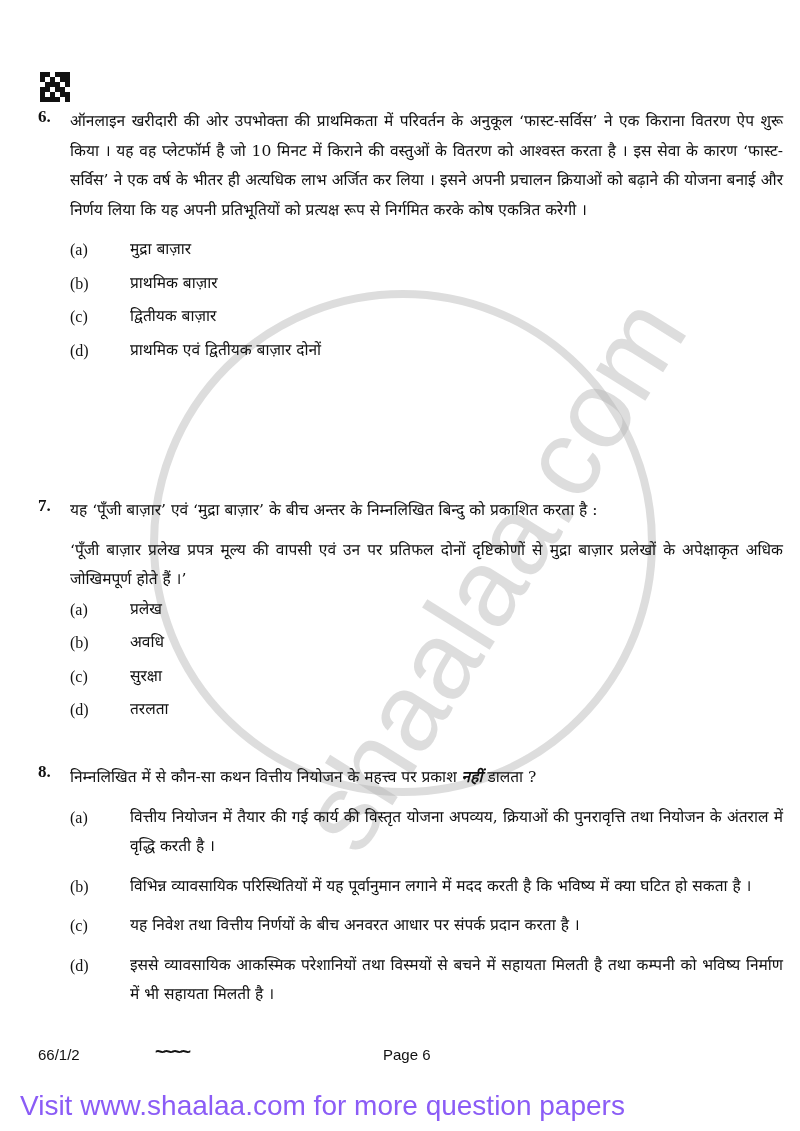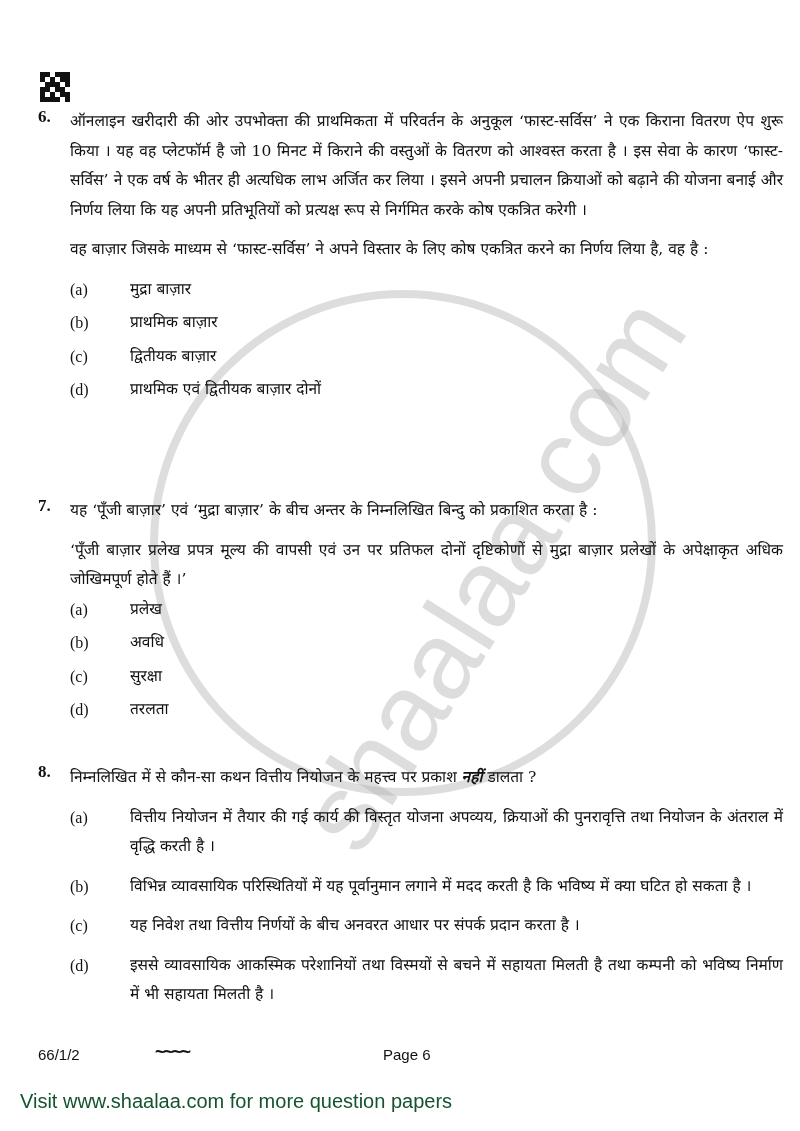--- a/index.html
+++ b/index.html
@@ -22,21 +22,21 @@
     .opts-simple .opt { margin-bottom: 4px; }
     em.b { font-weight: bold; font-style: italic; }
 
     .footer { position: absolute; left: 38px; top: 1046px; width: 700px; font-family: "Liberation Sans", sans-serif;
               font-size: 15px; }
     .footer .code { position: absolute; left: 0; top: 0; }
     .footer .tilde { position: absolute; left: 117px; top: -4px; font-weight: bold; font-size: 18px; letter-spacing: -2px; }
     .footer .page-no { position: absolute; left: 345px; top: 0; }
 
     .visit { position: absolute; left: 20px; top: 1090px; font-family: "Liberation Sans", sans-serif;
-             font-size: 20px; color: #14532d; text-align: right; }
+             font-size: 28px; color: #8b5cf6; text-align: right; }
 
     .wm-circle { position: absolute; left: 150px; top: 290px; width: 490px; height: 490px;
                  border: 8px solid rgba(180,180,180,0.45); border-radius: 50%; pointer-events: none; }
     .wm-text { position: absolute; left: 180px; top: 510px; font-family: "Liberation Sans", sans-serif;
                font-size: 110px; color: rgba(180,180,180,0.45); transform: rotate(-58deg);
                transform-origin: center; pointer-events: none; white-space: nowrap; }
   </style>
 </head>
 <body>
 
@@ -81,21 +81,20 @@
       <span class="on"></span>
       <span class="on"></span>
       <span></span>
       <span class="on"></span>
   </div>
 
   <div class="q" style="top:107px;">
     <div class="qnum">6.</div>
     <div class="qbody">
       <p>ऑनलाइन खरीदारी की ओर उपभोक्ता की प्राथमिकता में परिवर्तन के अनुकूल ‘फास्ट-सर्विस’ ने एक किराना वितरण ऐप शुरू किया । यह वह प्लेटफॉर्म है जो 10 मिनट में किराने की वस्तुओं के वितरण को आश्वस्त करता है । इस सेवा के कारण ‘फास्ट-सर्विस’ ने एक वर्ष के भीतर ही अत्यधिक लाभ अर्जित कर लिया । इसने अपनी प्रचालन क्रियाओं को बढ़ाने की योजना बनाई और निर्णय लिया कि यह अपनी प्रतिभूतियों को प्रत्यक्ष रूप से निर्गमित करके कोष एकत्रित करेगी ।</p>
-      <p>वह बाज़ार जिसके माध्यम से ‘फास्ट-सर्विस’ ने अपने विस्तार के लिए कोष एकत्रित करने का निर्णय लिया है, वह है :</p>
       <div class="opts-simple">
         <div class="opt"><span class="lbl">(a)</span><span>मुद्रा बाज़ार</span></div>
         <div class="opt"><span class="lbl">(b)</span><span>प्राथमिक बाज़ार</span></div>
         <div class="opt"><span class="lbl">(c)</span><span>द्वितीयक बाज़ार</span></div>
         <div class="opt"><span class="lbl">(d)</span><span>प्राथमिक एवं द्वितीयक बाज़ार दोनों</span></div>
       </div>
     </div>
   </div>
 
   <div class="q" style="top:496px;">

